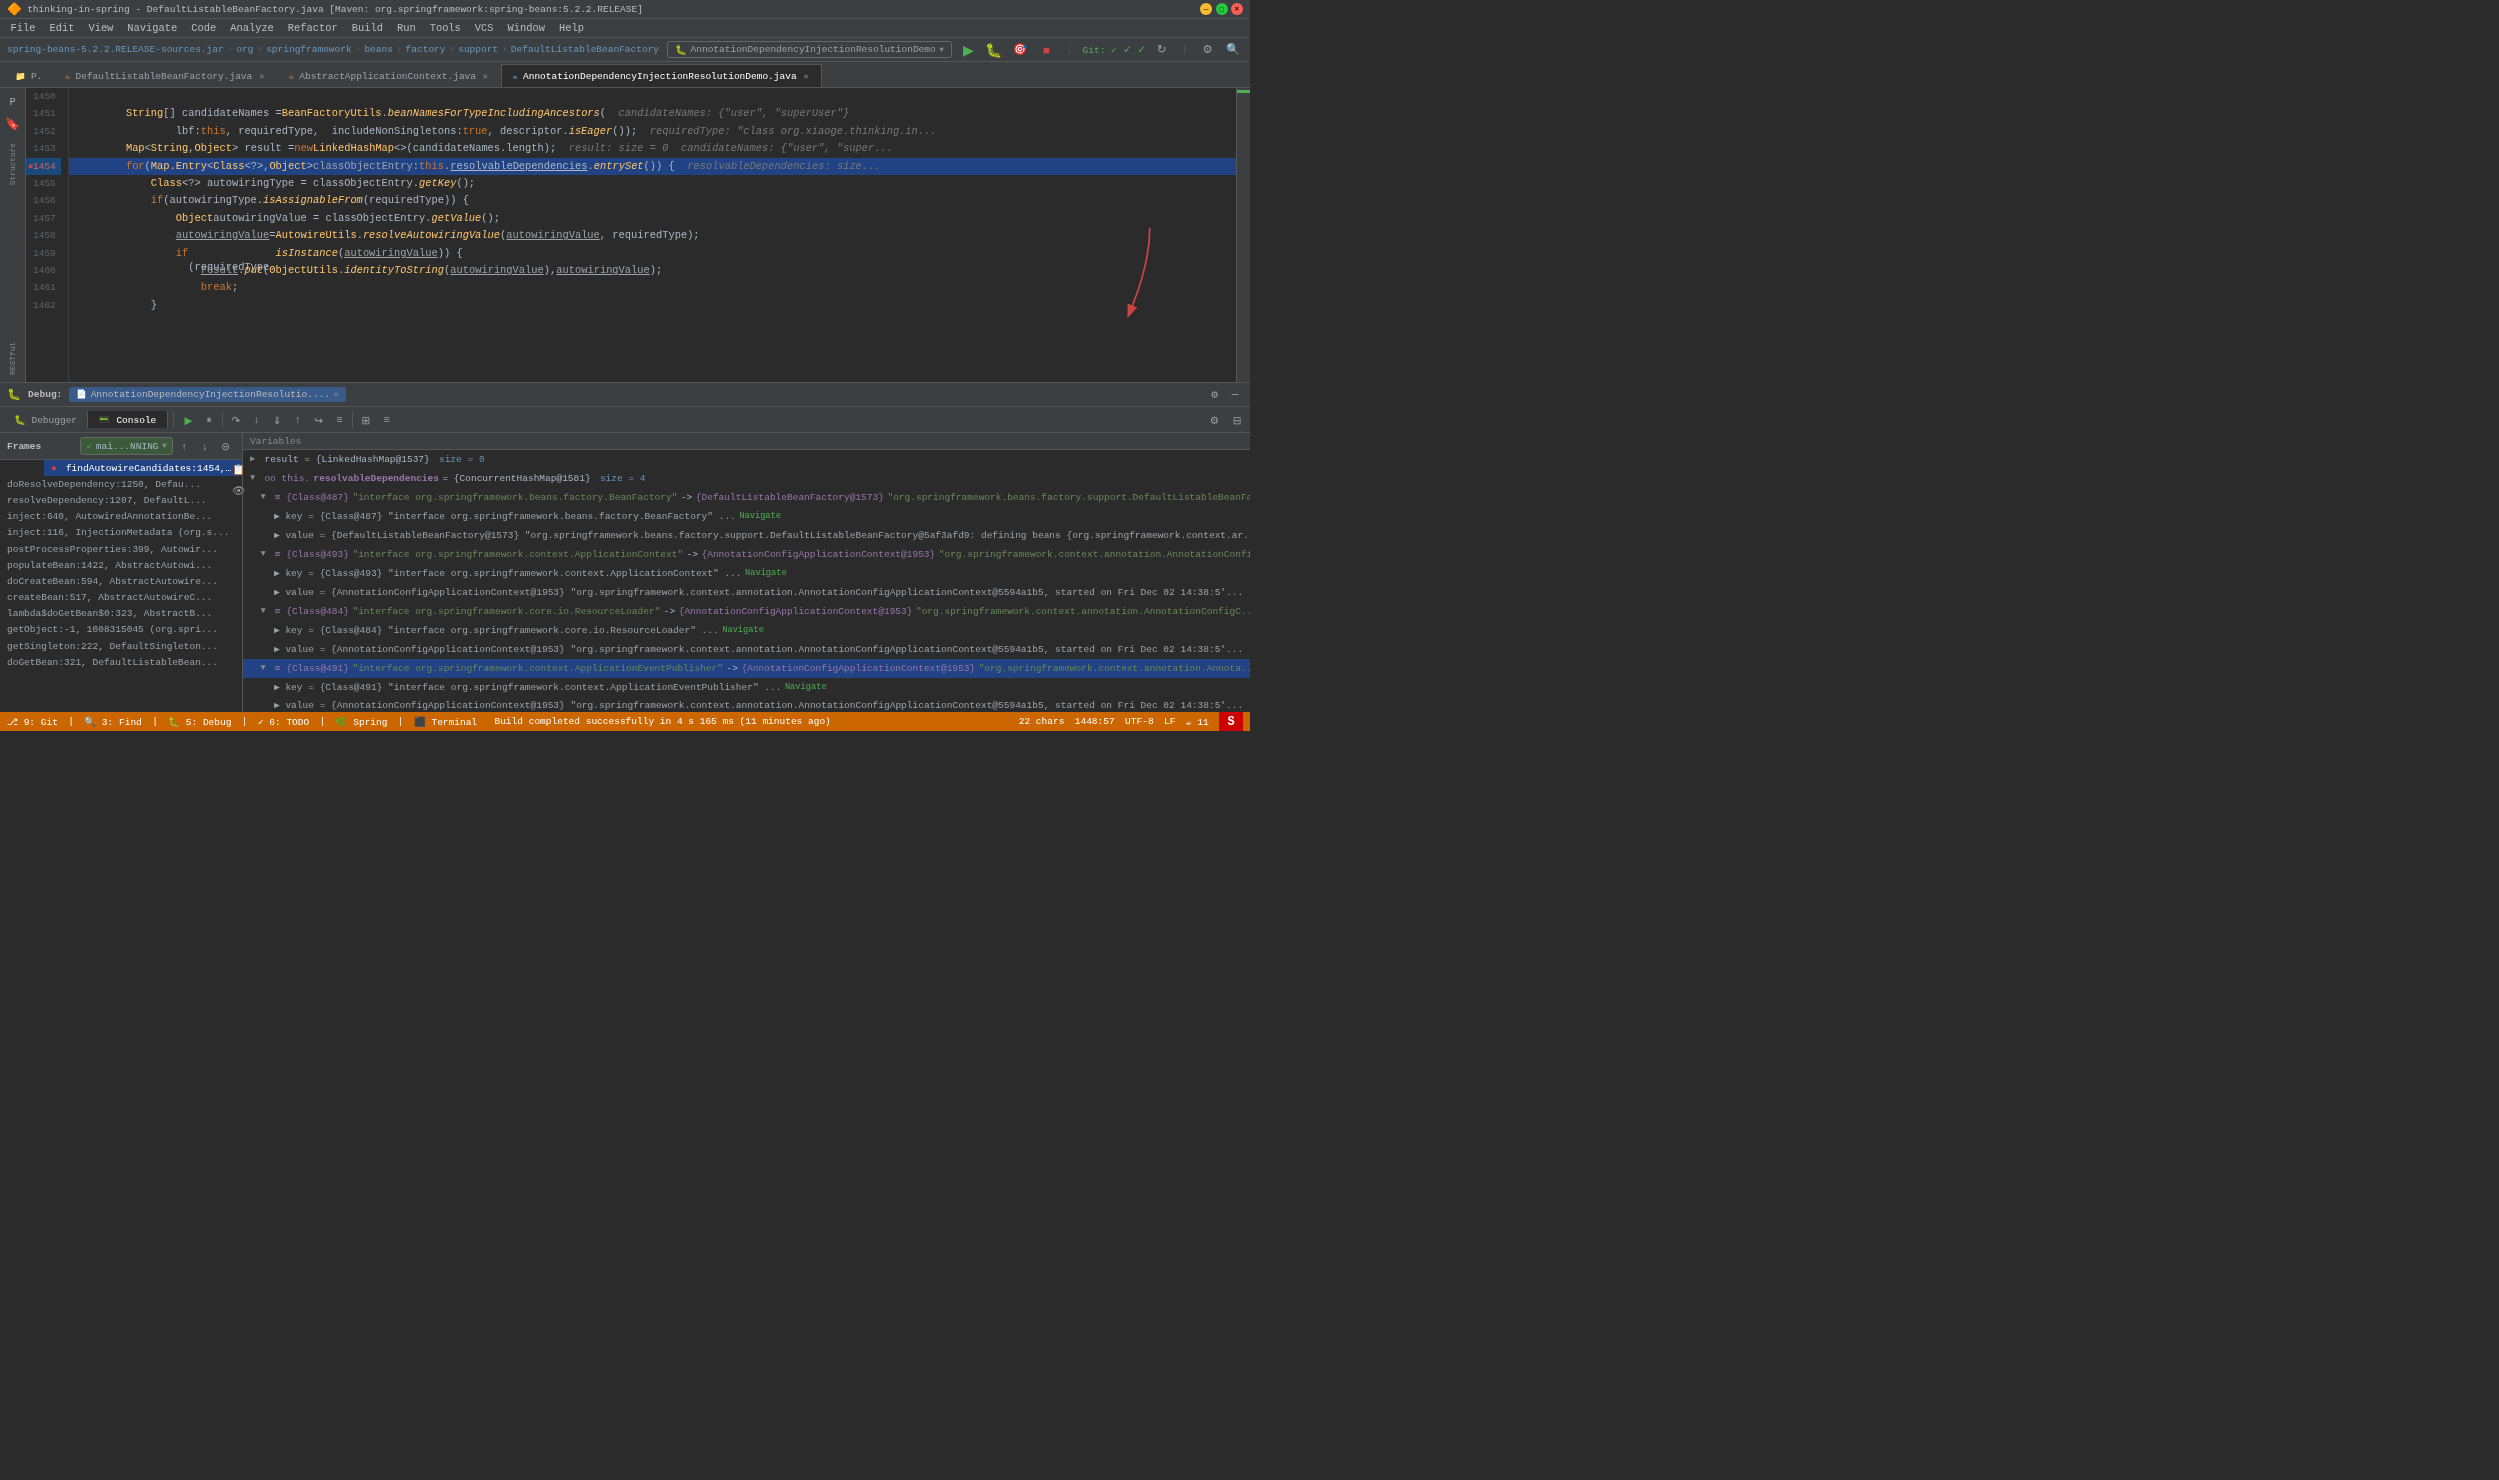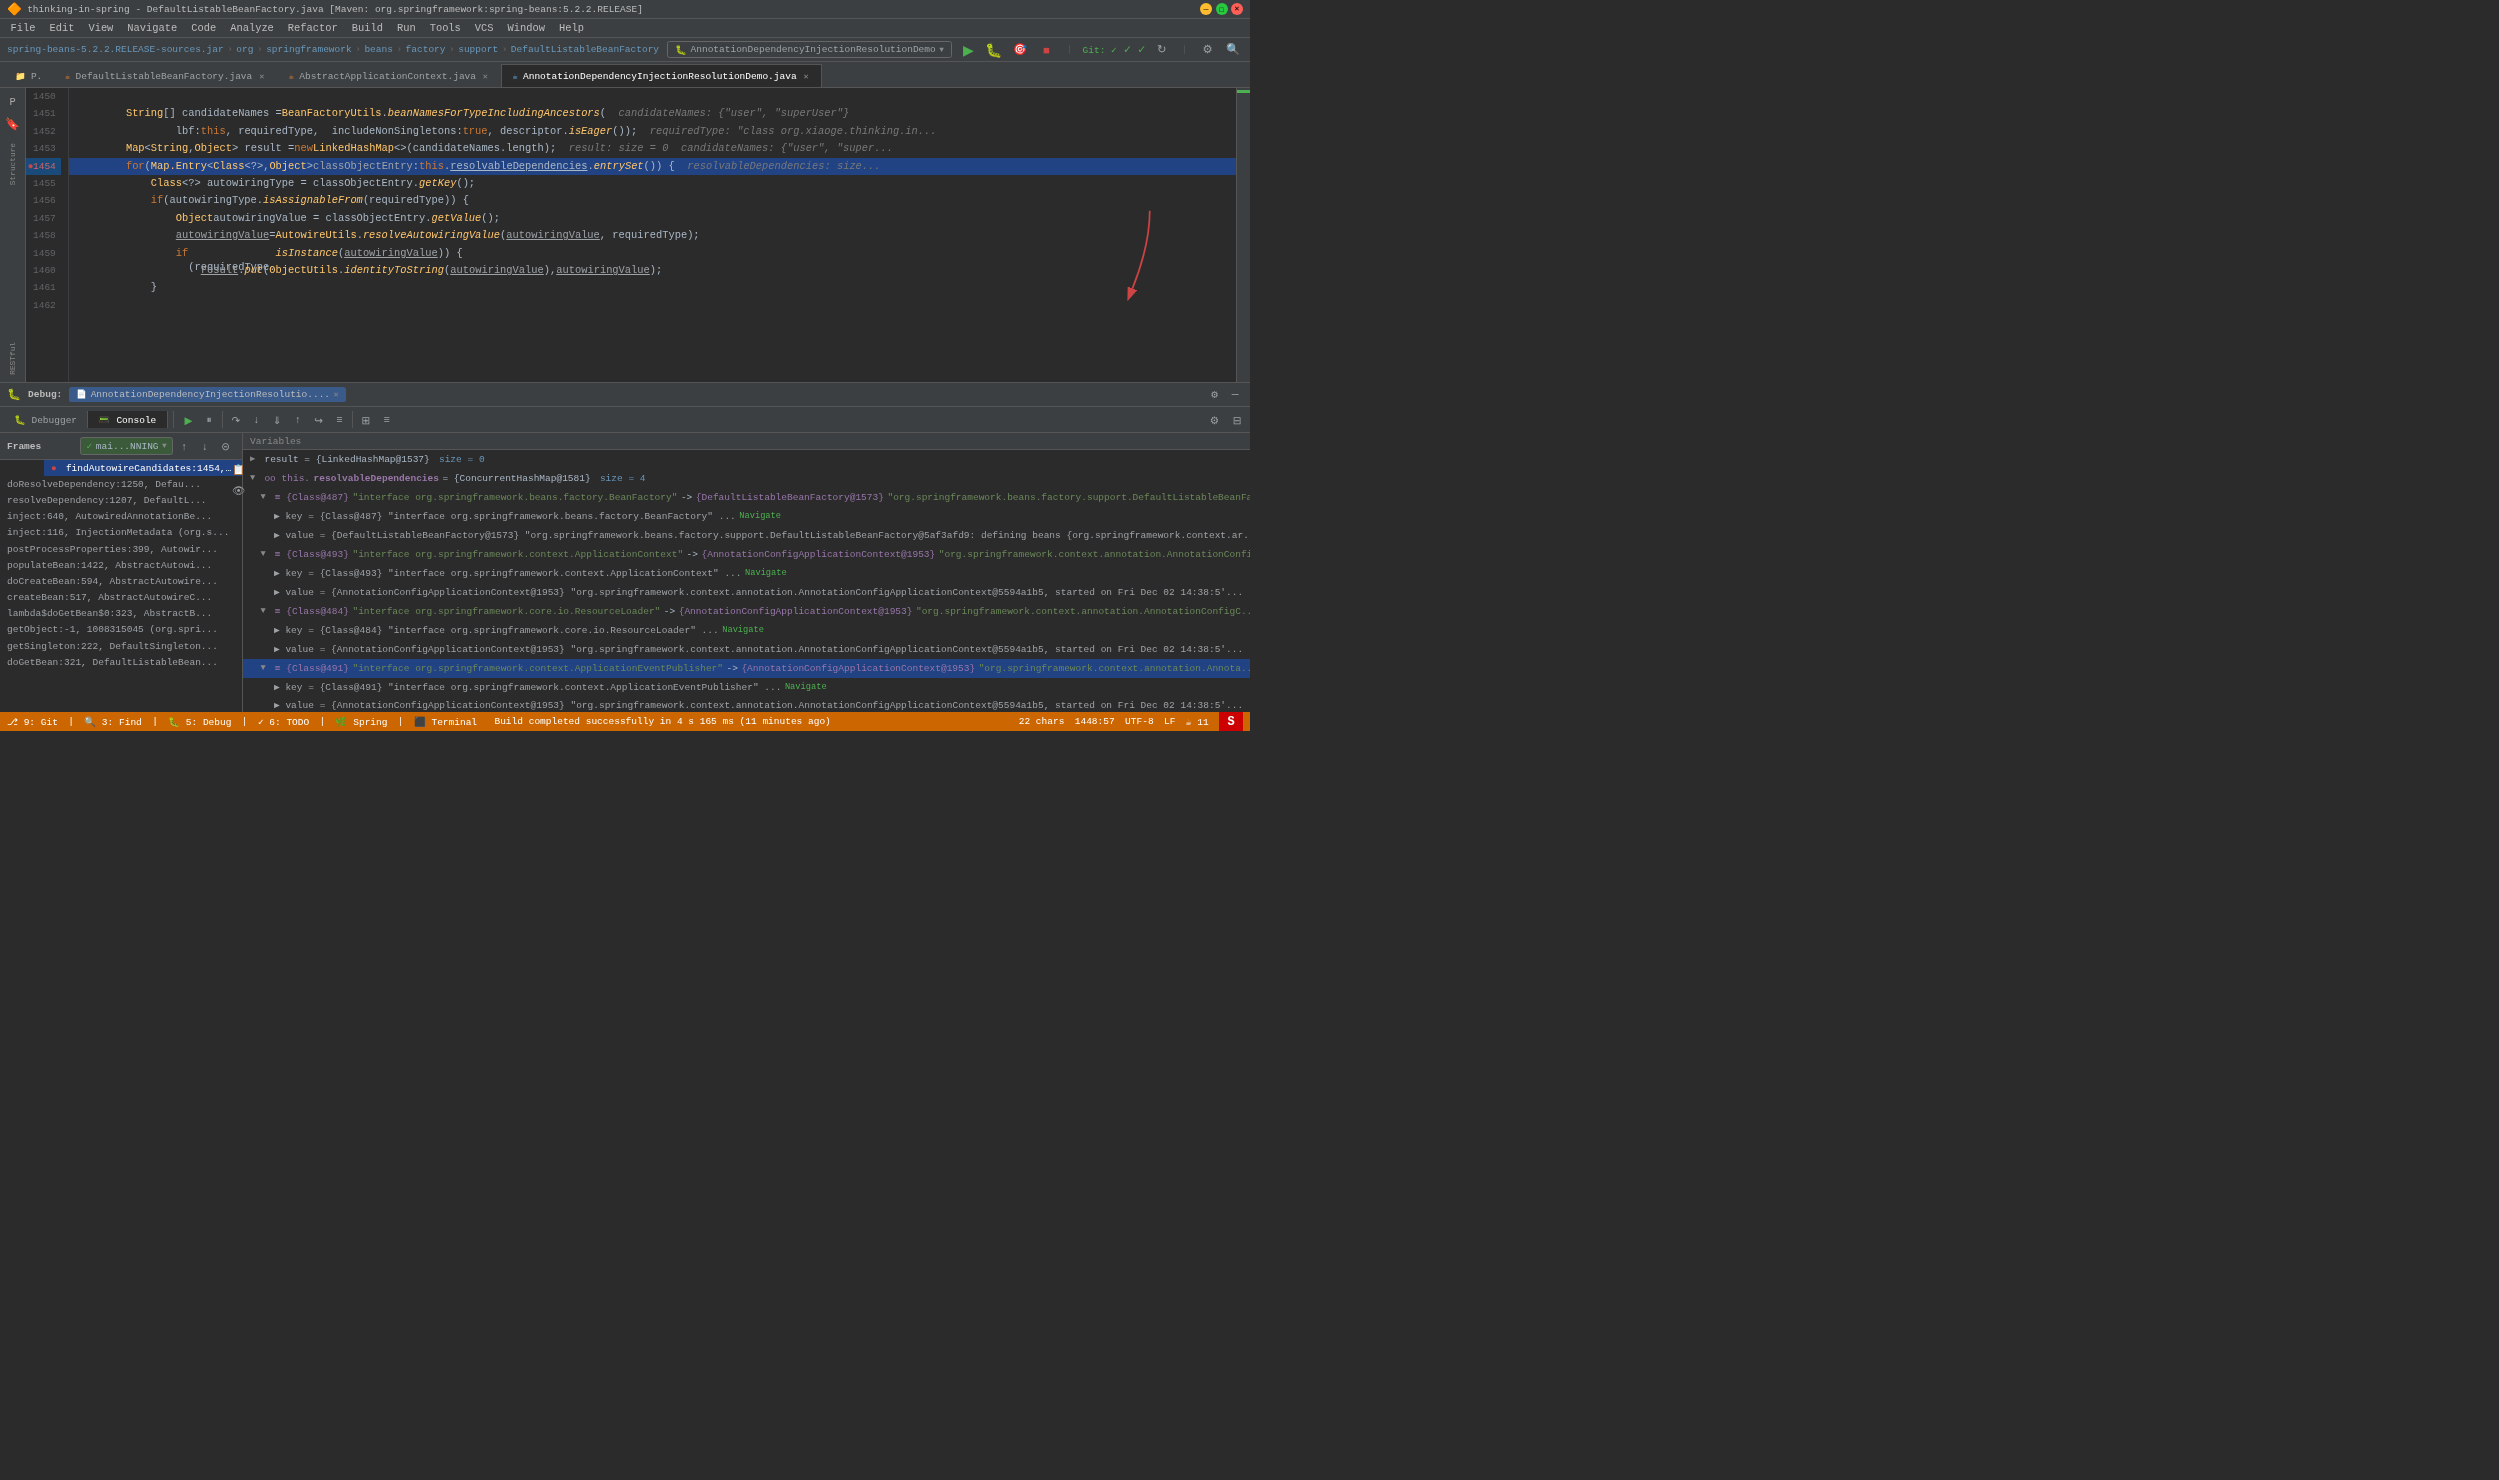--- a/index.html
+++ b/index.html
@@ -610,20 +610,25 @@
             <span class="type">ObjectUtils</span>
             <span style="color:#a9b7c6;">.</span>
             <span class="method">identityToString</span>
             <span style="color:#a9b7c6;">(</span>
             <span style="color:#9da2a6; text-decoration:underline;">autowiringValue</span>
             <span style="color:#a9b7c6;">), </span>
             <span style="color:#9da2a6; text-decoration:underline;">autowiringValue</span>
             <span style="color:#a9b7c6;">);</span>
           </div>
 
+          <div class="code-line">
+            <span style="color:#a9b7c6;">&nbsp;&nbsp;&nbsp;&nbsp;&nbsp;&nbsp;&nbsp;&nbsp;&nbsp;&nbsp;&nbsp;&nbsp;&nbsp;&nbsp;&nbsp;&nbsp;&nbsp;&nbsp;&nbsp;&nbsp;</span>
+            <span class="kw">break</span>
+            <span style="color:#a9b7c6;">;</span>
+          </div>
 
           <div class="code-line">
             <span style="color:#a9b7c6;">&nbsp;&nbsp;&nbsp;&nbsp;&nbsp;&nbsp;&nbsp;&nbsp;&nbsp;&nbsp;&nbsp;&nbsp;}</span>
           </div>
 
           <div style="position:relative;">
             <svg style="position:absolute; top:-104px; right:69px; pointer-events:none;" width="69" height="113" viewBox="0 0 80 130">
               <defs>
                 <marker id="arrowhead" markerWidth="8" markerHeight="6" refX="0" refY="3" orient="auto">
                   <polygon points="0 0, 8 3, 0 6" fill="#cc4444"></polygon>

